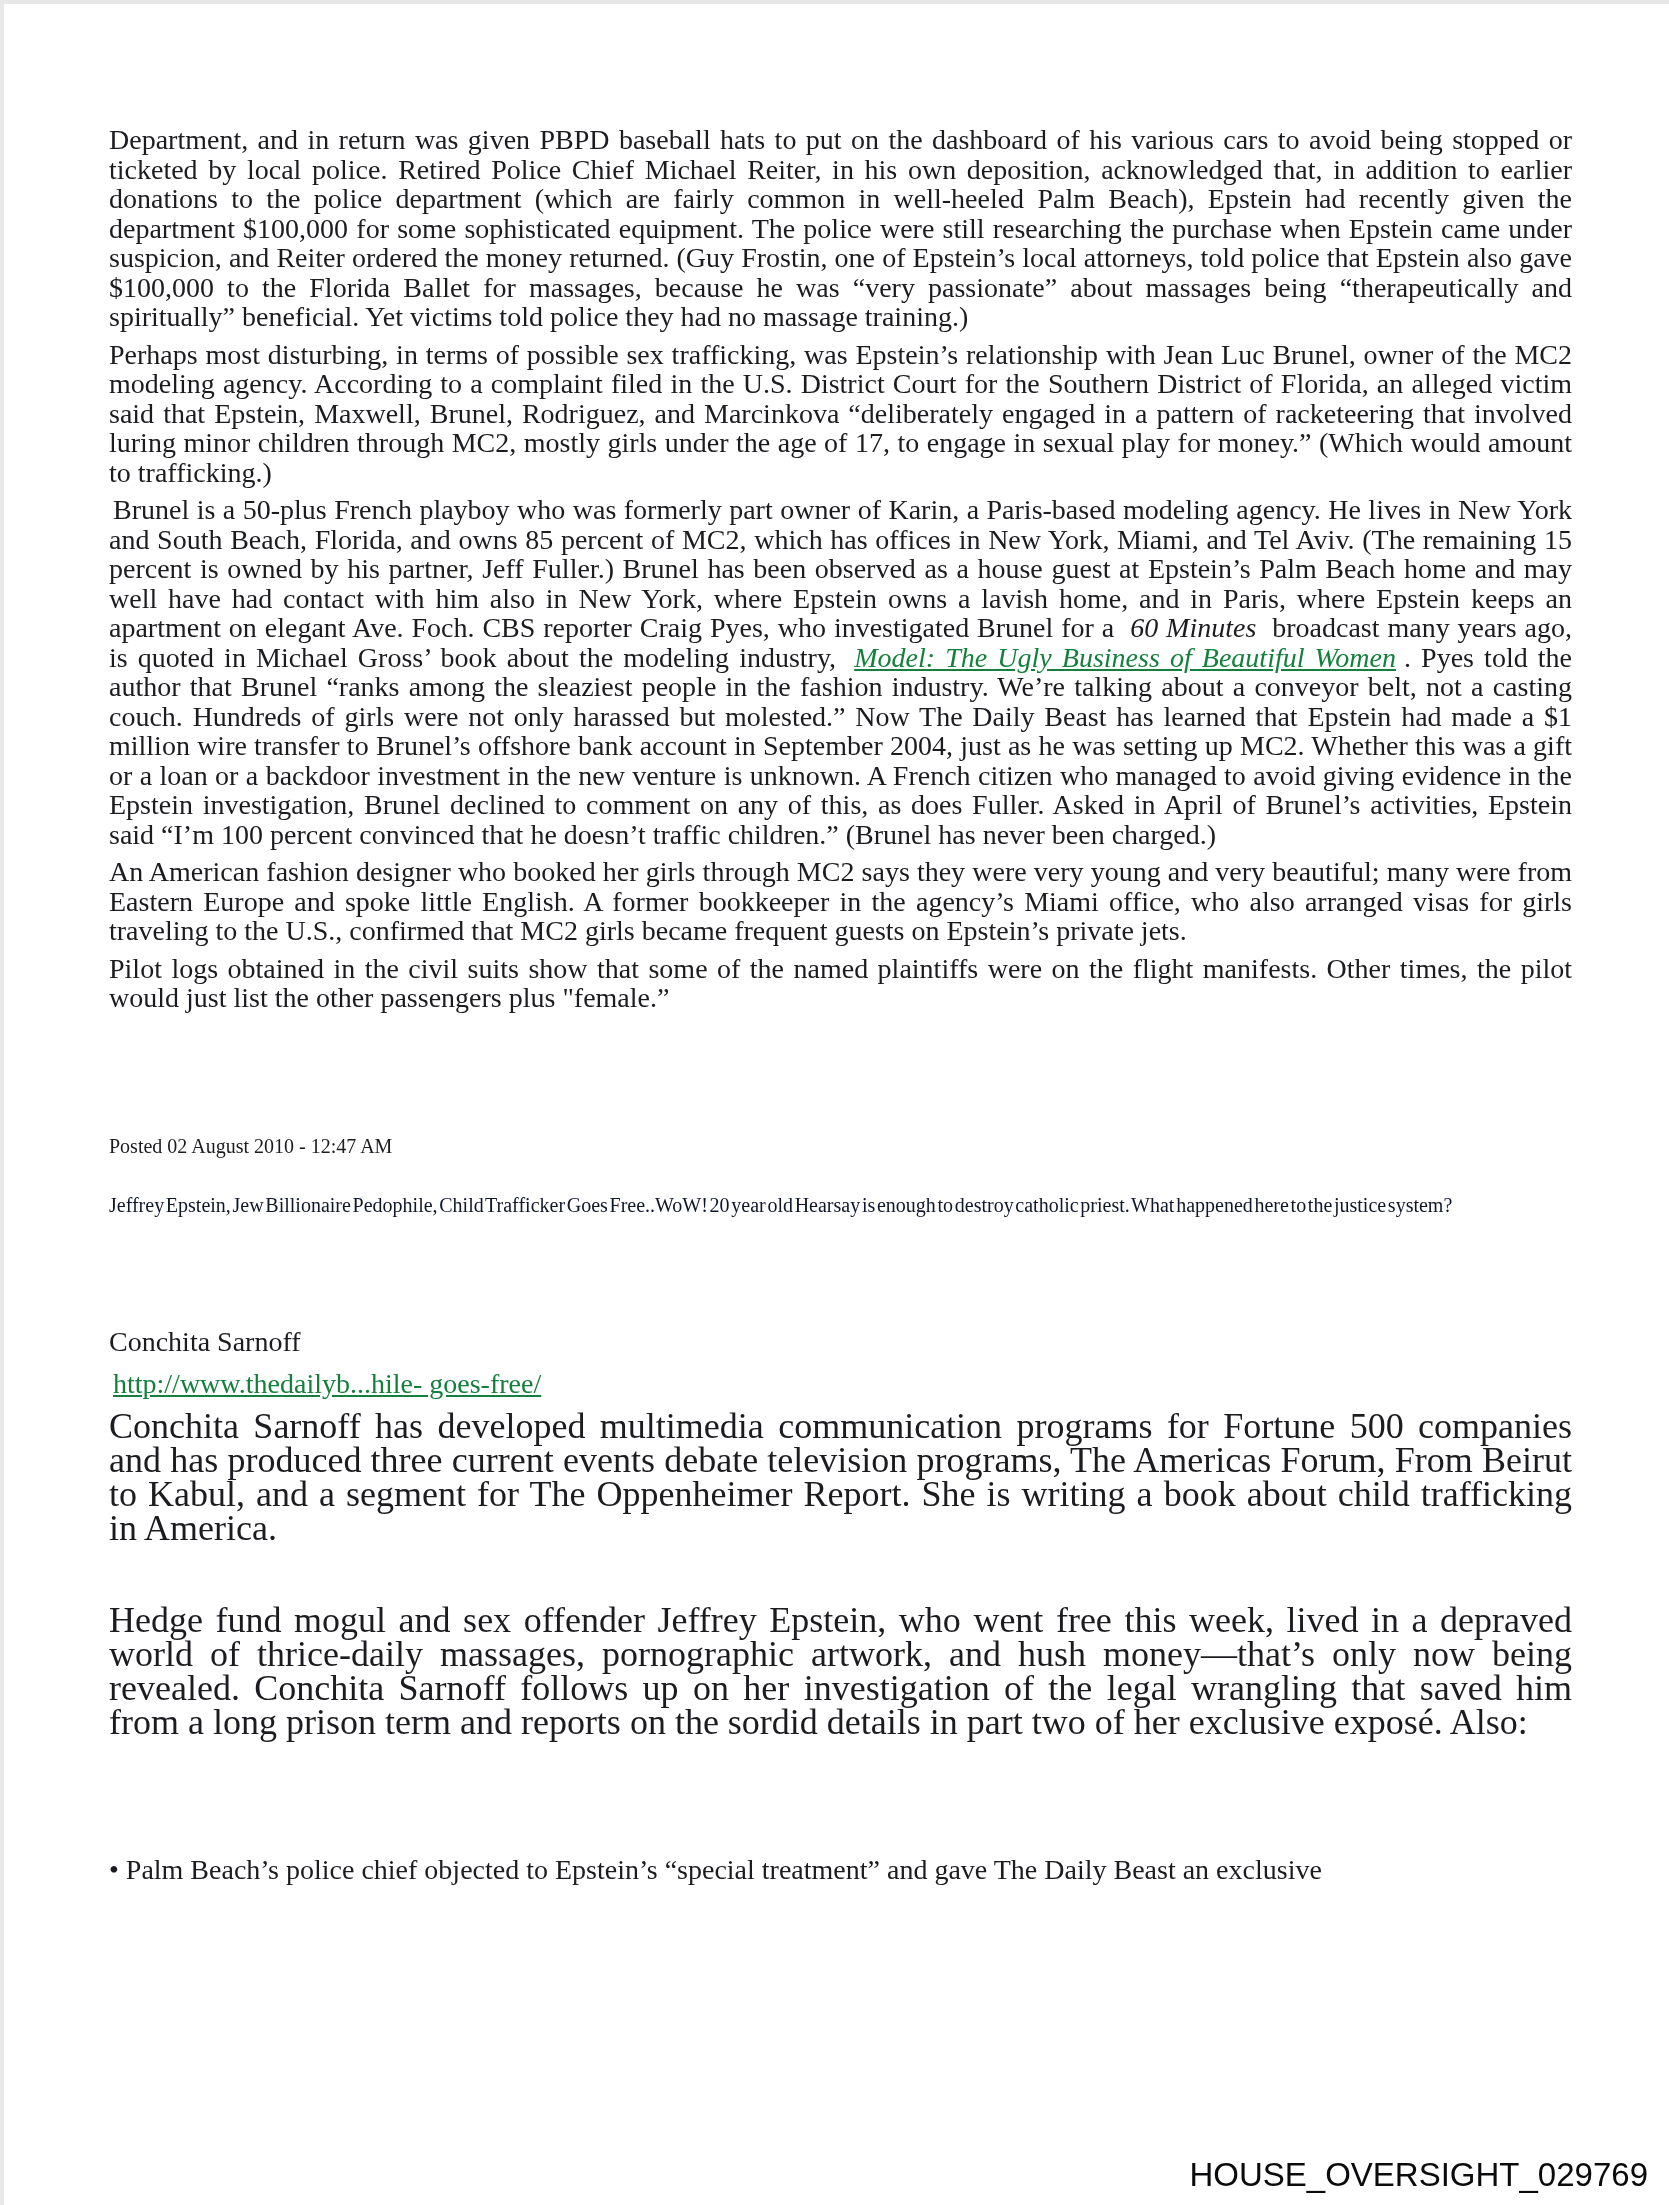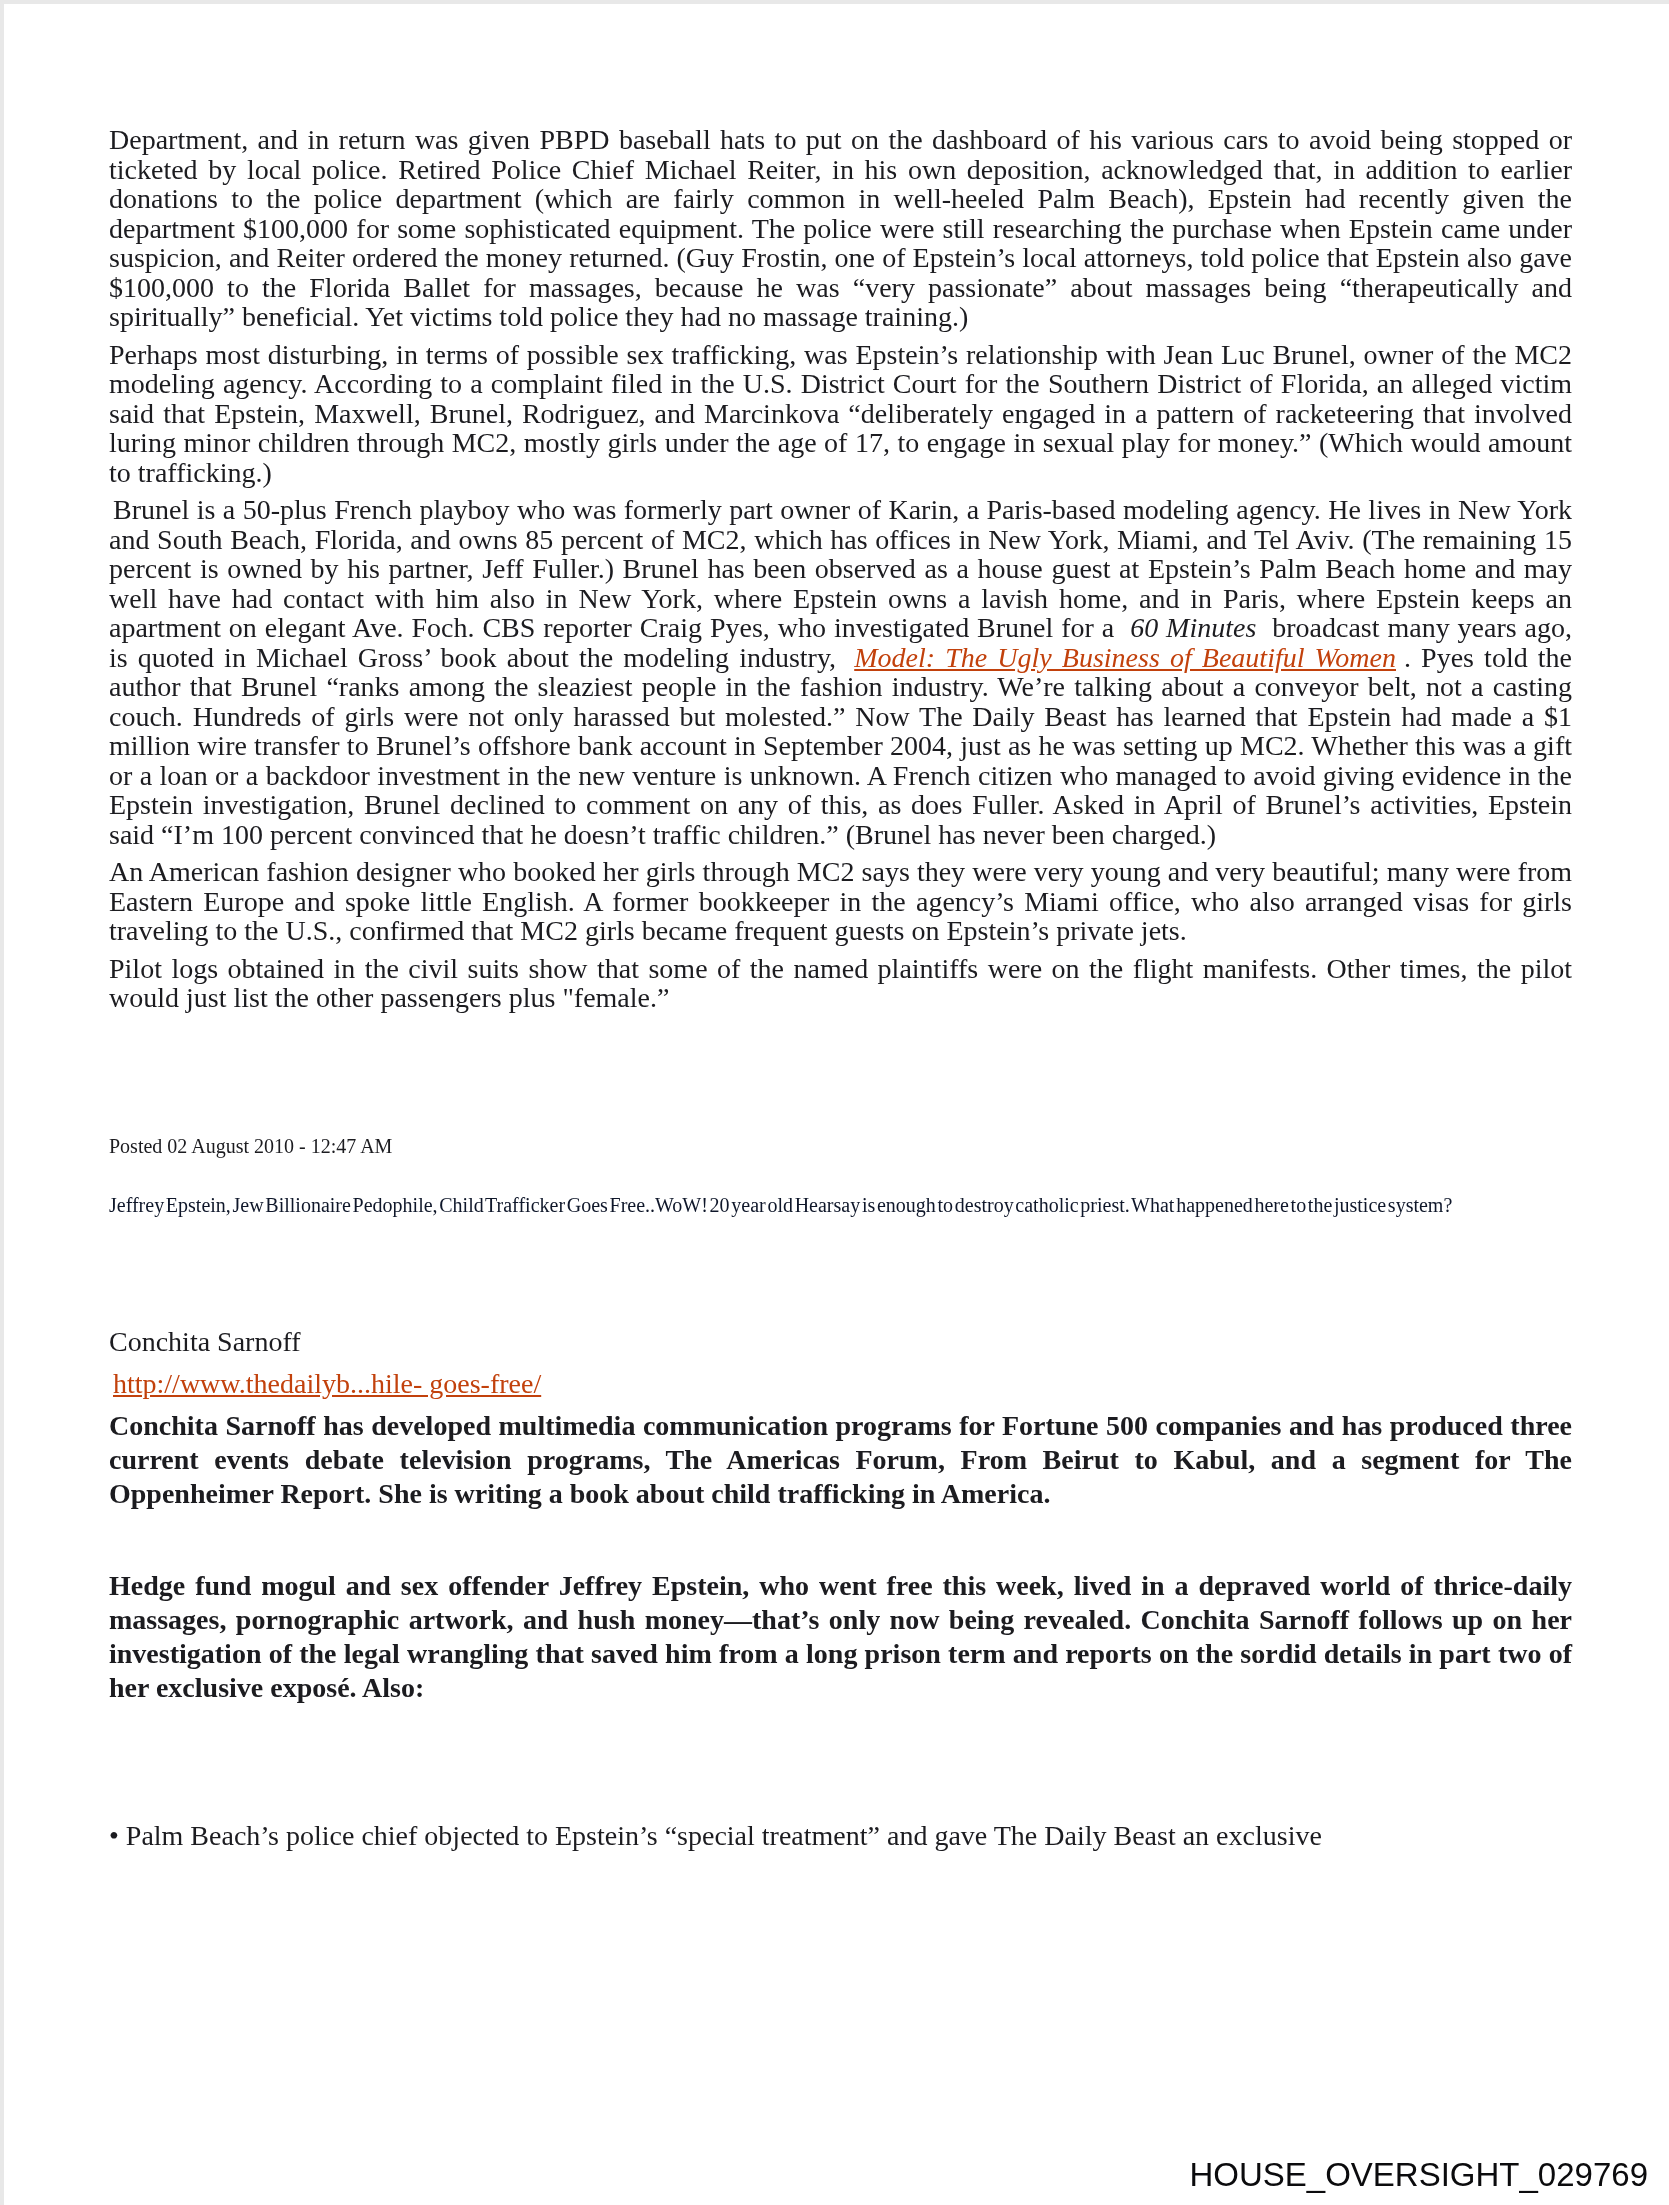--- a/index.html
+++ b/index.html
@@ -23,21 +23,21 @@
     top: 113px;
     width: 1479px;
   }
   p { margin: 0; }
   .body-text {
     font-size: 28px;
     line-height: 29.5px;
     text-align: justify;
   }
   .link {
-    color: #c2410c;
+    color: #15803d;
     text-decoration: underline;
     cursor: pointer;
   }
   .italic { font-style: italic; }
   .posted {
     margin-top: 110px;
     font-size: 20px;
     line-height: 30px;
     text-align: left;
   }
@@ -53,24 +53,23 @@
   .author-name {
     margin-top: 84px;
     font-size: 28px;
     line-height: 34px;
   }
   .author-link-line {
     font-size: 28px;
     line-height: 34px;
   }
   .lower-text {
-    font-size: 28px;
+    font-size: 36px;
     line-height: 34px;
     text-align: justify;
-    font-weight: bold;
   }
   .teaser { margin-top: 50px; }
   .bullet-line {
     margin-top: 106px;
     font-size: 28px;
     line-height: 34px;
     text-align: left;
   }
   .bates {
     position: absolute;

